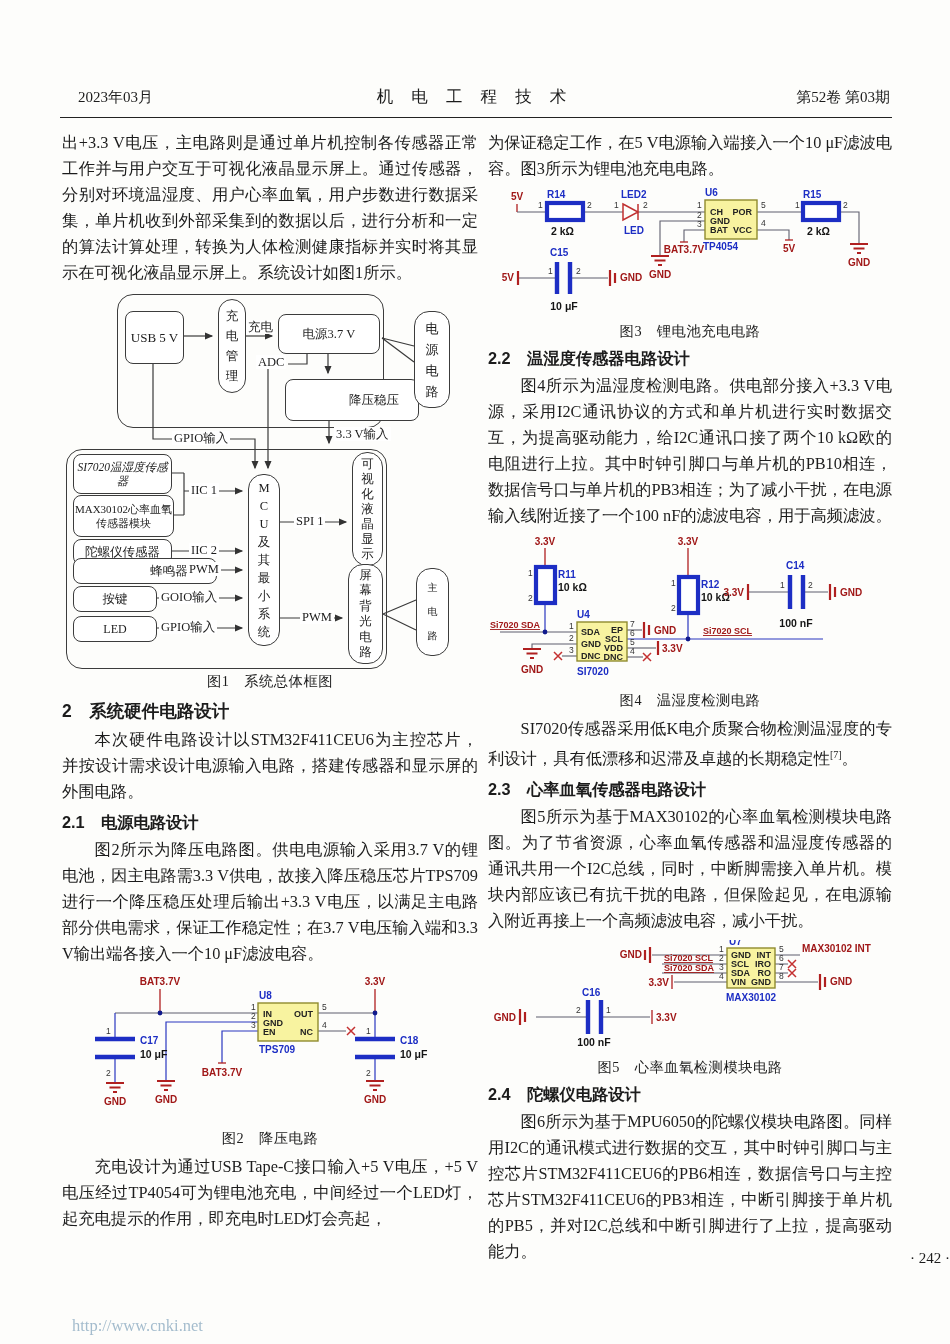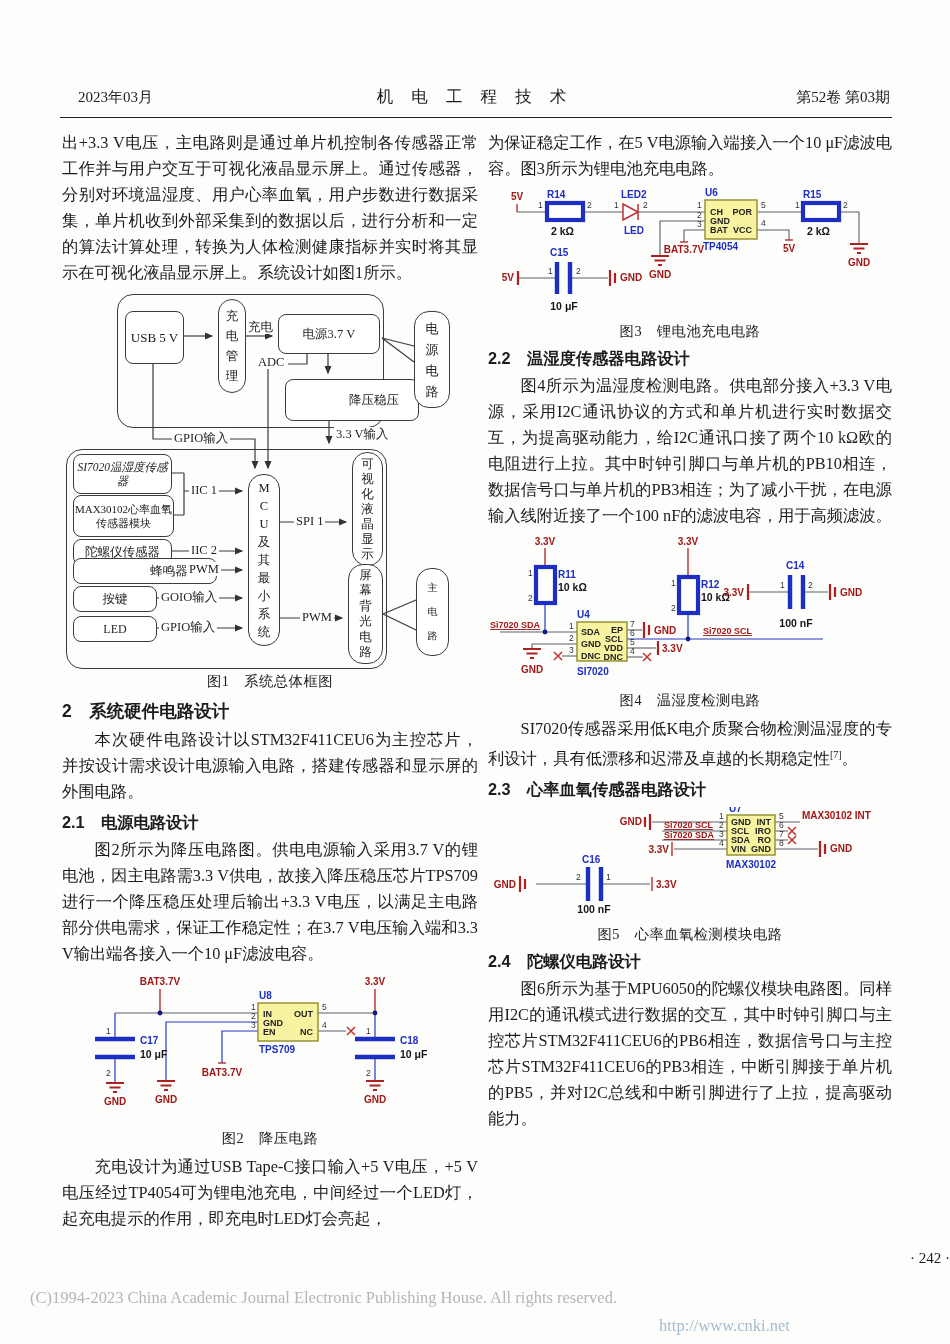--- a/index.html
+++ b/index.html
@@ -345,20 +345,21 @@
       <text class="net" text-anchor="middle" x="44" y="138">GND</text>
       <text class="net" x="166" y="99">GND</text>
       <text class="net" x="174" y="117">3.3V</text>
     </svg>
   </div>
   <div class="figcap">图4　温湿度检测电路</div>
 
   <p class="body ind"><span>SI7020传感器采用低K电介质聚合物检测温湿度的专利设计，具有低漂移和迟滞及卓越的长期稳定性</span><sup>[7]</sup><span>。</span></p>
 
   <h3 class="subsec">2.3　心率血氧传感器电路设计</h3>
+  <p class="body ind">图5所示为基于MAX30102的心率血氧检测模块电路图。为了节省资源，心率血氧传感器和温湿度传感器的通讯共用一个I2C总线，同时，中断脚需接入单片机。模块内部应该已有抗干扰的电路，但保险起见，在电源输入附近再接上一个高频滤波电容，减小干扰。</p>
 
   <div class="fig">
     <svg width="404" height="112">
       <g>
         <path class="w" d="M239,15 H164"></path>
         <path class="flagb" d="M162,7 V23 M157,10 V20"></path>
         <path class="w" d="M174,24 H239 M174,33 H239 M186,42 H239"></path>
         <path class="wr" d="M184,35 V49"></path>
         <path class="w" d="M287,15 H312 M287,24 H300 M287,33 H300 M287,42 H330"></path>
         <path class="flagb" d="M332,34 V50 M337,37 V47"></path>
@@ -403,15 +404,14 @@
     </svg>
   </div>
   <div class="figcap">图5　心率血氧检测模块电路</div>
 
   <h3 class="subsec">2.4　陀螺仪电路设计</h3>
   <p class="body ind">图6所示为基于MPU6050的陀螺仪模块电路图。同样用I2C的通讯模式进行数据的交互，其中时钟引脚口与主控芯片STM32F411CEU6的PB6相连，数据信号口与主控芯片STM32F411CEU6的PB3相连，中断引脚接于单片机的PB5，并对I2C总线和中断引脚进行了上拉，提高驱动能力。</p>
 </div>
 
 <div class="page-no">· 242 ·</div>
 <div class="copyright">
-  <span>(C)1994-2023 China Academic Journal Electronic Publishing House. All rights reserved.</span>
   <a class="url" href="#">http://www.cnki.net</a>
 </div>
 
 </body></html>

